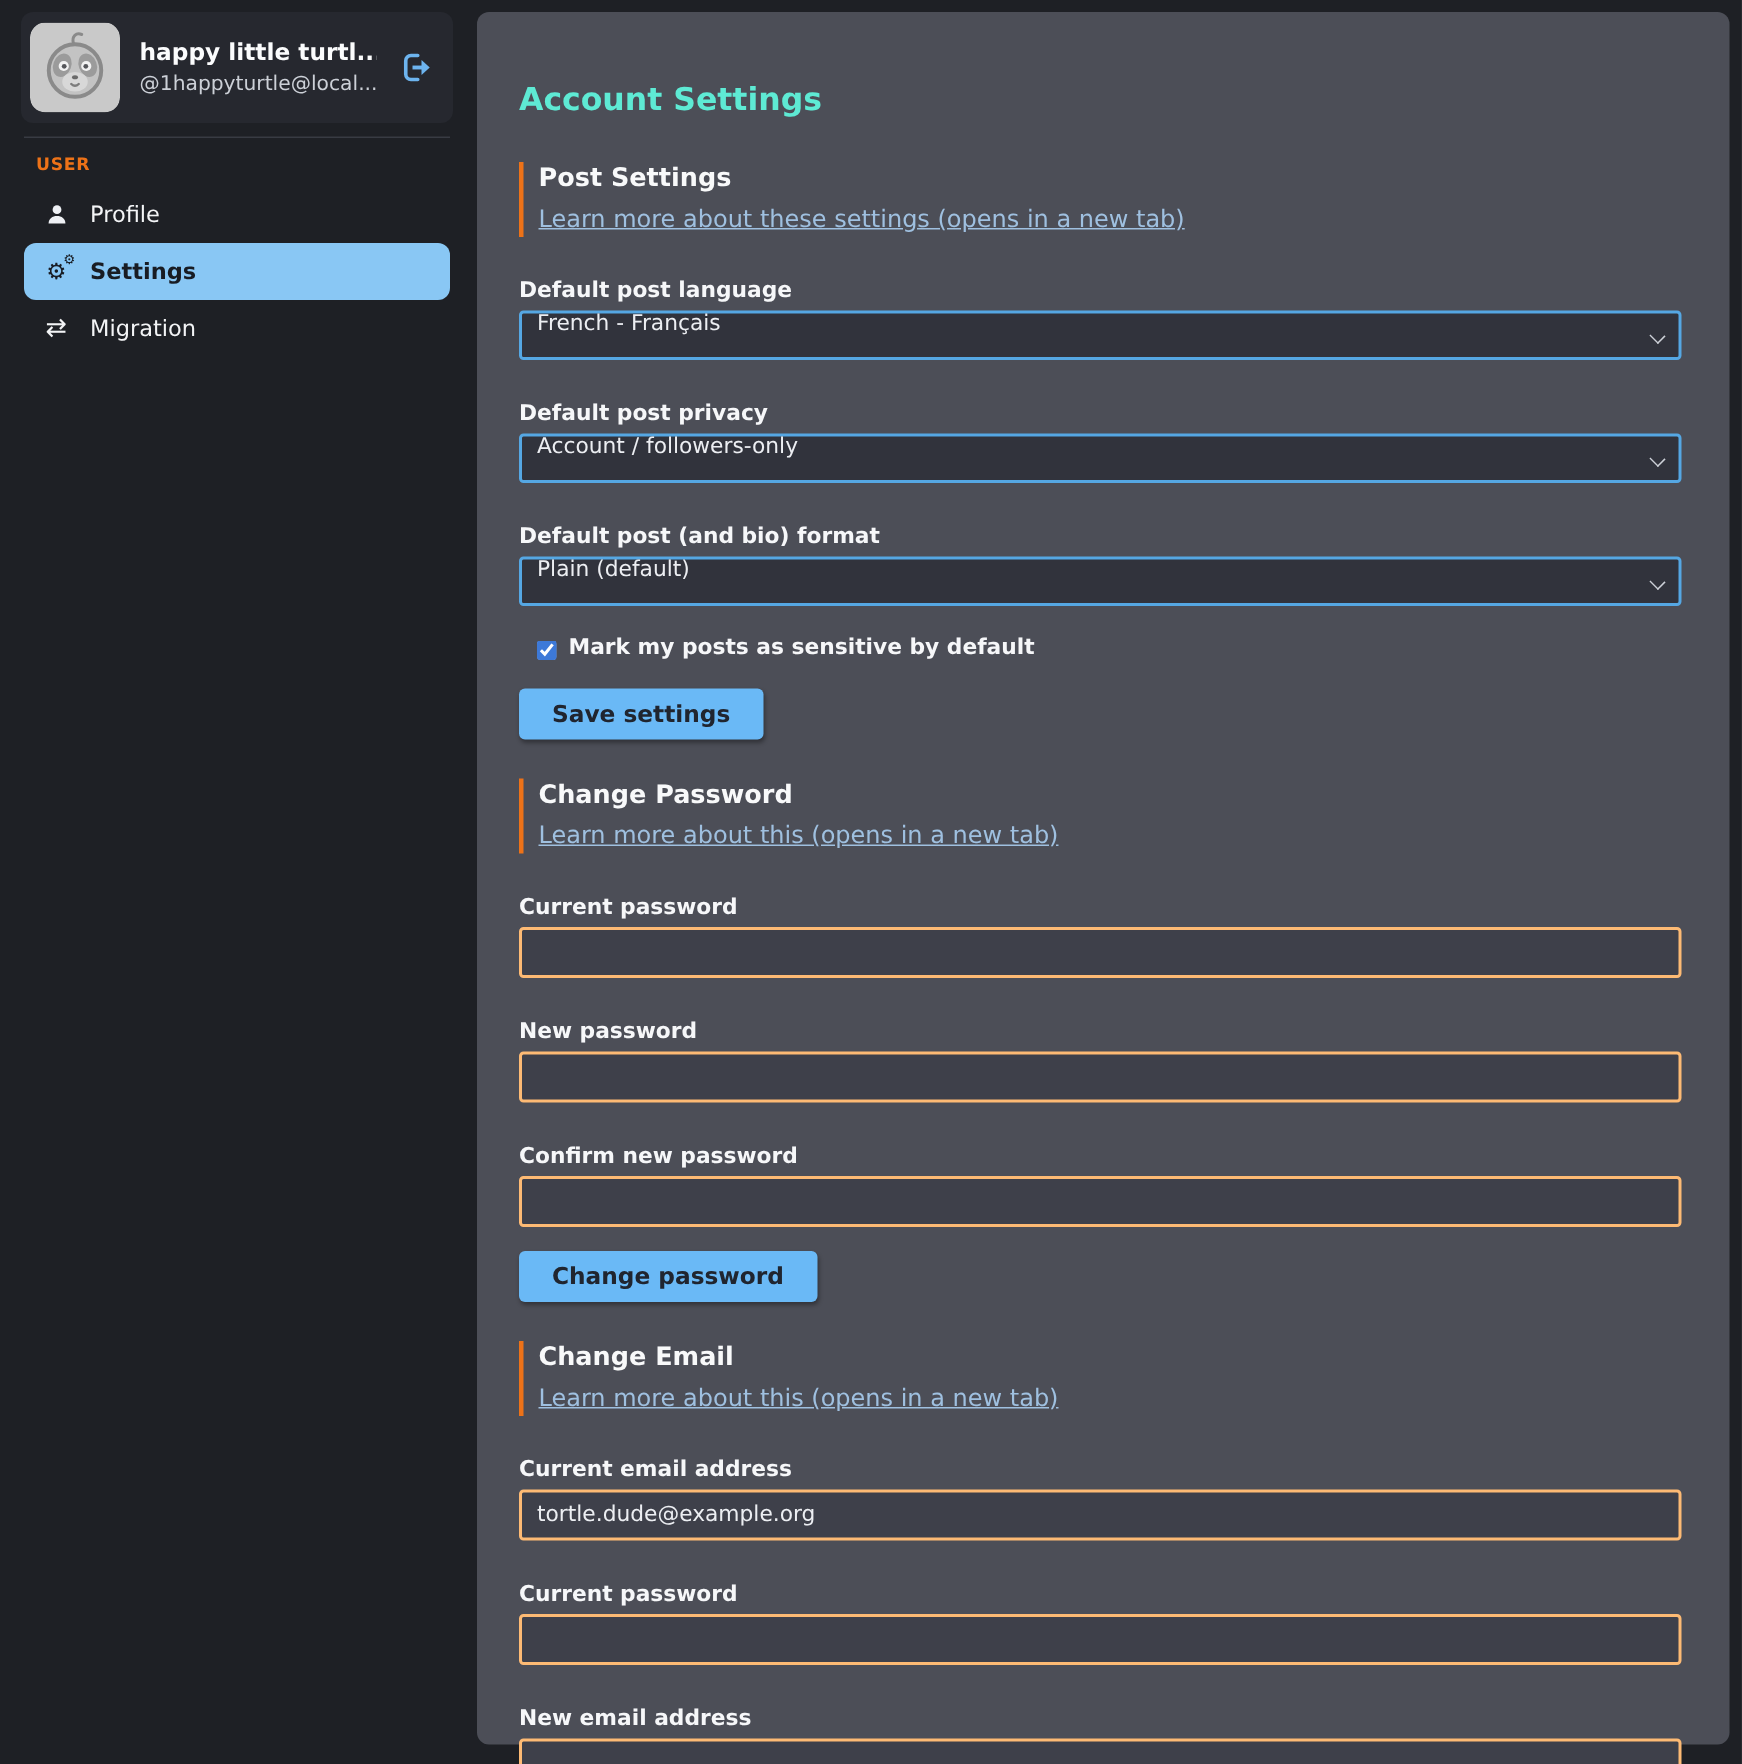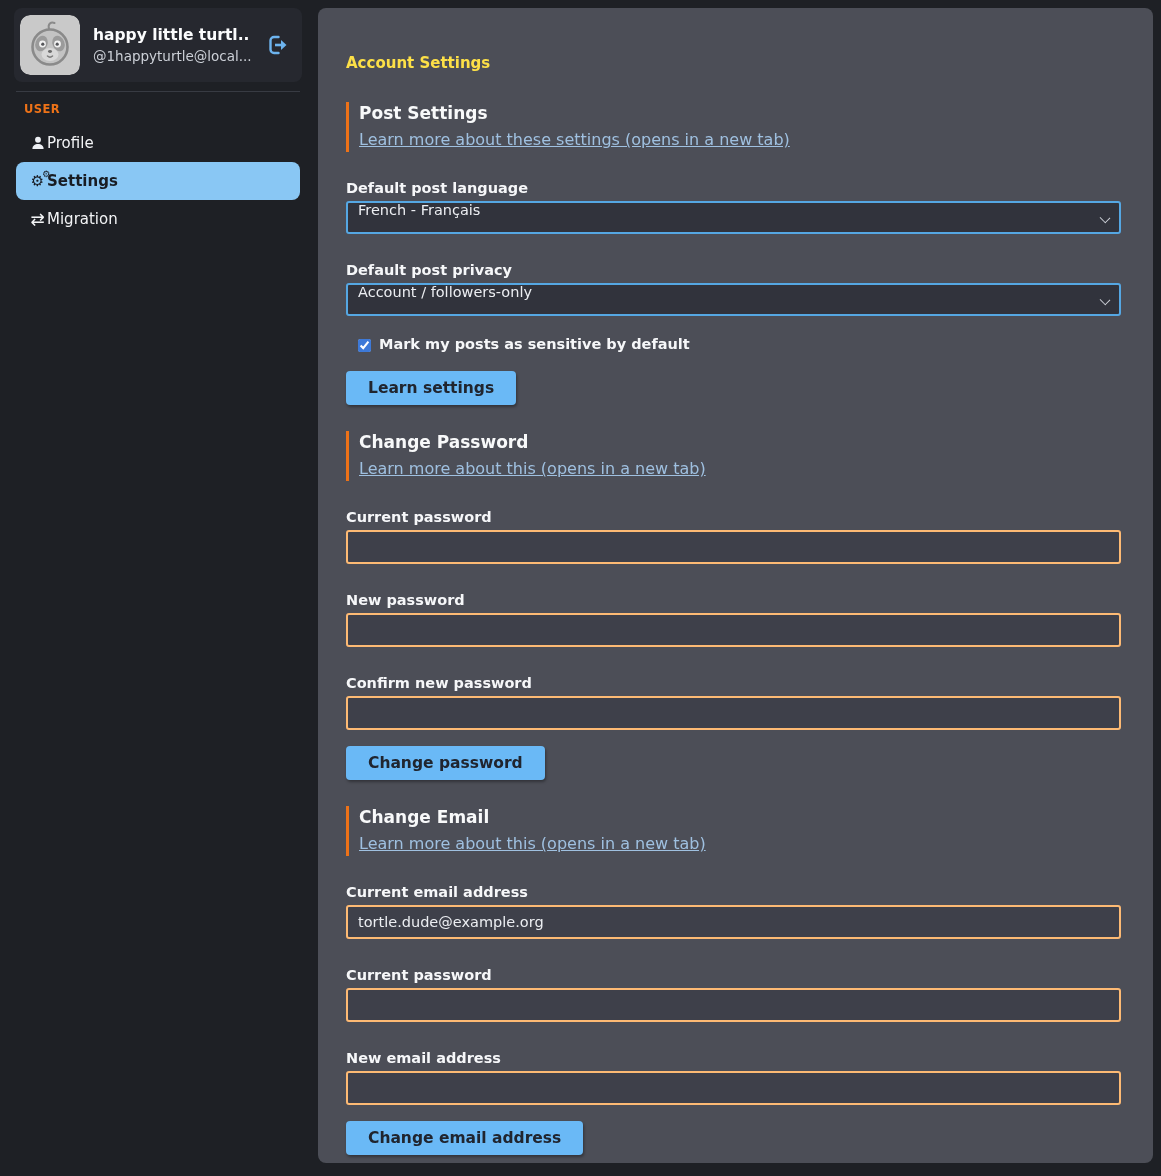--- a/index.html
+++ b/index.html
@@ -8,32 +8,32 @@
   
   .sidebar{width:318px;flex-shrink:0;box-sizing:border-box;padding:8px 16px 0 14px;}
   .user-card{background:#26282f;border-radius:8px;display:flex;align-items:center;gap:13px;padding:7px 12px 7px 6px;height:74px;box-sizing:border-box;}
   .avatar{width:60px;height:60px;flex-shrink:0;border-radius:10px;overflow:hidden;}
   .user-meta{flex:1;min-width:0;display:flex;flex-direction:column;gap:4px;}
   .user-name{color:#fbfcfd;font-weight:bold;font-size:15.5px;white-space:nowrap;overflow:hidden;}
   .user-handle{color:#ccd0d7;font-size:13.5px;white-space:nowrap;overflow:hidden;}
   .logout-btn{background:none;border:none;padding:0;margin-left:auto;cursor:pointer;display:flex;align-items:center;}
   .sidebar-divider{border:none;border-top:1px solid #383b43;margin:9px 2px 9px 2px;}
   .nav-section-label{color:#ed7218;font-weight:bold;font-size:11.5px;letter-spacing:.04em;margin:10px 0 10px 10px;}
-  .nav-item{display:flex;align-items:center;padding:8px 12px;margin:2px 2px;border-radius:8px;color:#f3f4f6;font-size:15px;cursor:pointer;}
+  .nav-item{display:flex;align-items:center;gap:13px;padding:8px 12px;margin:2px 2px;border-radius:8px;color:#f3f4f6;font-size:15px;cursor:pointer;}
   .nav-item .nav-ico{width:19px;display:flex;justify-content:center;align-items:center;flex-shrink:0;}
   .nav-item.selected{background:#89c7f4;color:#181c23;font-weight:bold;padding:10px 12px;}
   .gear-wrap{position:relative;color:#f3f4f6;line-height:1;}
   .nav-item.selected .gear-wrap{color:#181c23;}
   .gear-main{font-size:15px;}
   .gear-small{position:absolute;top:-4px;right:-6px;font-size:9px;}
   .migration-glyph{font-size:17px;line-height:1;}
 
   
   .main{flex:1;margin:8px 8px 13px 0;background:#4c4e57;border-radius:8px;box-sizing:border-box;padding:46px 32px 28px 28px;color:#f4f5f7;}
-  .page-title{font-size:15px;font-weight:bold;margin:0 0 30px 0;color:#fde047;}
+  .page-title{font-size:21px;font-weight:bold;margin:0 0 30px 0;color:#5eead4;}
   .section{margin-top:26px;}
   .section-head{border-left:3px solid #ed7218;padding:1px 0 3px 10px;margin-bottom:24px;}
   .section-head h2{font-size:17px;font-weight:bold;margin:0 0 7px 0;color:#f8f9fa;}
   .learn-link{font-size:16px;color:#9fc0e0;text-decoration:underline;}
   .field-group{margin-bottom:19px;margin-top:28px;}
   .field-label{font-weight:bold;font-size:14.5px;margin-bottom:5px;color:#f6f7f9;}
   .select-box{position:relative;height:33px;background:#31333c;border:2px solid #55a7e3;border-radius:3px;display:flex;align-items:center;padding:0 26px 16px 10px;font-size:14.5px;color:#eceef2;cursor:pointer;box-sizing:border-box;}
   .select-chevron{position:absolute;right:10px;top:11px;width:7px;height:7px;border-right:1.6px solid #cdd1d8;border-bottom:1.6px solid #cdd1d8;transform:rotate(45deg) scaleY(.9);}
   .text-input{display:block;width:100%;height:34px;background:#3e404a;border:2px solid #fdba74;border-radius:3px;color:#eceef2;padding:0 10px;font-size:14.5px;box-sizing:border-box;font-family:inherit;outline:none;}
   .checkbox-row{display:flex;align-items:flex-end;gap:8px;margin:20px 0 0 12px;}
@@ -133,27 +133,34 @@
       </div>
 
       <div class="field-group">
         <div class="field-label">Default post privacy</div>
         <div class="select-box">
           <span>Account / followers-only</span>
           <span class="select-chevron"></span>
         </div>
       </div>
 
+      <div class="field-group" style="margin-bottom:0;">
+        <div class="field-label">Default post (and bio) format</div>
+        <div class="select-box">
+          <span>Plain (default)</span>
+          <span class="select-chevron"></span>
+        </div>
+      </div>
 
       <div class="checkbox-row">
         <input type="checkbox" id="sensitive-cb" checked="" style="">
         <label for="sensitive-cb">Mark my posts as sensitive by default</label>
       </div>
 
-      <button class="btn btn-save">Learn settings</button>
+      <button class="btn btn-save">Save settings</button>
     </section>
 
     <section class="section">
       <div class="section-head">
         <h2>Change Password</h2>
         <a class="learn-link" href="#">Learn more about this (opens in a new tab)</a>
       </div>
 
       <div class="field-group">
         <div class="field-label">Current password</div>

